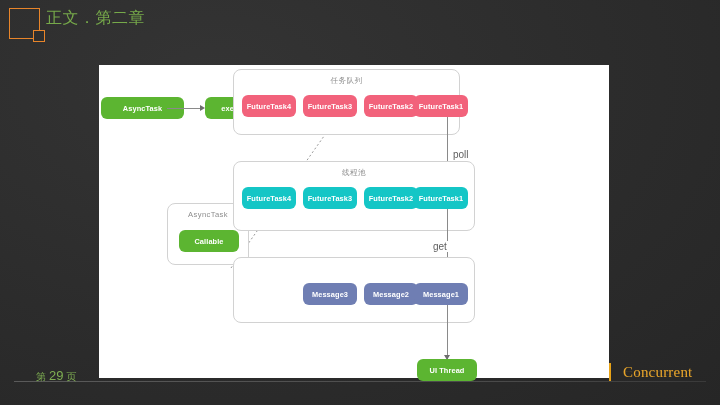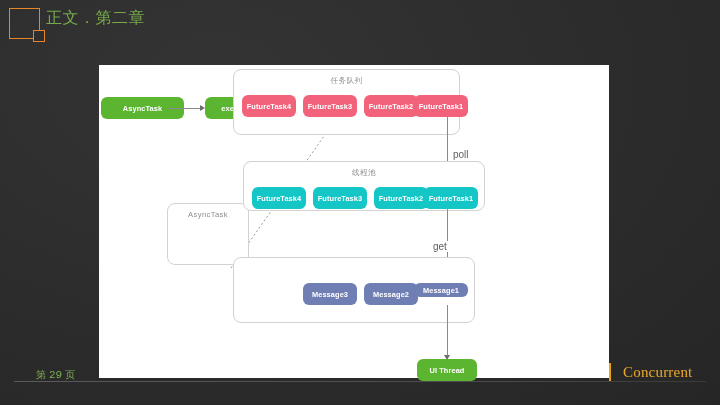--- a/index.html
+++ b/index.html
@@ -119,21 +119,21 @@
   
   .footer-rule {
     position: absolute; left: 14px; top: 381px;
     width: 692px; height: 1px;
     background: linear-gradient(to right,#5a5a5a,#4a4a4a 70%,#3a3a3a);
   }
   .page-num {
     position: absolute; left: 36px; top: 368px;
     font-size: 10px; color: #7FAF52; white-space: nowrap;
   }
-  .page-num .n { font-size: 11px; font-family: Liberation Mono, monospace; }
+  .page-num .n { font-size: 13px; }
   .brand-bar {
     position: absolute; left: 609px; top: 363px;
     width: 2.4px; height: 18px;
     background: #E8A317;
   }
   .brand {
     position: absolute; left: 623px; top: 364px;
     font-family: "Liberation Serif", serif;
     font-size: 15px; color: #E8A52B;
     white-space: nowrap;
@@ -170,50 +170,51 @@
     <div class="hline" style="left:172px; top:42.5px; width:65px;"></div>
     <div class="edge-label" style="left:182px; top:37px;">offer</div>
     <div class="arrow-r" style="left:232px; top:39.5px;"></div>
 
     <svg class="dotted" style="left:130px; top:45px; width:118px; height:160px;">
       <line x1="2" y1="158" x2="112" y2="2" stroke="#9a9a9a" stroke-width="1" stroke-dasharray="2,2.4"></line>
     </svg>
 
     <div class="group" style="left:68px; top:138px; width:82px; height:62px;">
       <div class="group-title">AsyncTask</div>
+      <div class="pill green" style="left:11px; top:26px; width:60px; height:22px;">Callable</div>
     </div>
 
     <div class="group" style="left:134px; top:4px; width:227px; height:66px;">
       <div class="group-title">任务队列</div>
       <div class="pill pink" style="left:8px; top:25px; width:54px; height:22px;">FutureTask4</div>
       <div class="pill pink" style="left:69px; top:25px; width:54px; height:22px;">FutureTask3</div>
       <div class="pill pink" style="left:130px; top:25px; width:54px; height:22px;">FutureTask2</div>
       <div class="pill pink" style="left:180px; top:25px; width:54px; height:22px;">FutureTask1</div>
     </div>
 
     <div class="vline" style="left:348px; top:52px; height:88px;"></div>
     <div class="edge-label" style="left:352px; top:84px;">poll</div>
     <div class="arrow-d" style="left:345px; top:136px;"></div>
 
-    <div class="group" style="left:144px; top:96px; width:242px; height:50px;">
+    <div class="group" style="left:134px; top:96px; width:242px; height:70px;">
       <div class="group-title">线程池</div>
       <div class="pill teal" style="left:8px; top:25px; width:54px; height:22px;">FutureTask4</div>
       <div class="pill teal" style="left:69px; top:25px; width:54px; height:22px;">FutureTask3</div>
       <div class="pill teal" style="left:130px; top:25px; width:54px; height:22px;">FutureTask2</div>
       <div class="pill teal" style="left:180px; top:25px; width:54px; height:22px;">FutureTask1</div>
     </div>
 
     <div class="vline" style="left:348px; top:144px; height:88px;"></div>
     <div class="edge-label" style="left:332px; top:176px;">get</div>
     <div class="arrow-d" style="left:345px; top:228px;"></div>
 
     <div class="group" style="left:134px; top:192px; width:242px; height:66px;">
       <div class="pill slate" style="left:69px; top:25px; width:54px; height:22px;">Message3</div>
       <div class="pill slate" style="left:130px; top:25px; width:54px; height:22px;">Message2</div>
-      <div class="pill slate" style="left:180px; top:25px; width:54px; height:14px;">Message1</div>
+      <div class="pill slate" style="left:180px; top:25px; width:54px; height:22px;">Message1</div>
     </div>
 
     <div class="vline" style="left:348px; top:240px; height:54px;"></div>
     <div class="arrow-d" style="left:345px; top:290px;"></div>
 
     <div class="pill green" style="left:318px; top:294px; width:60px; height:22px;">UI Thread</div>
   </div>
 
   <div class="footer-rule"></div>
   <div class="page-num"><span>第</span><span class="n" style="margin:0 3px;">29</span><span>页</span></div>

